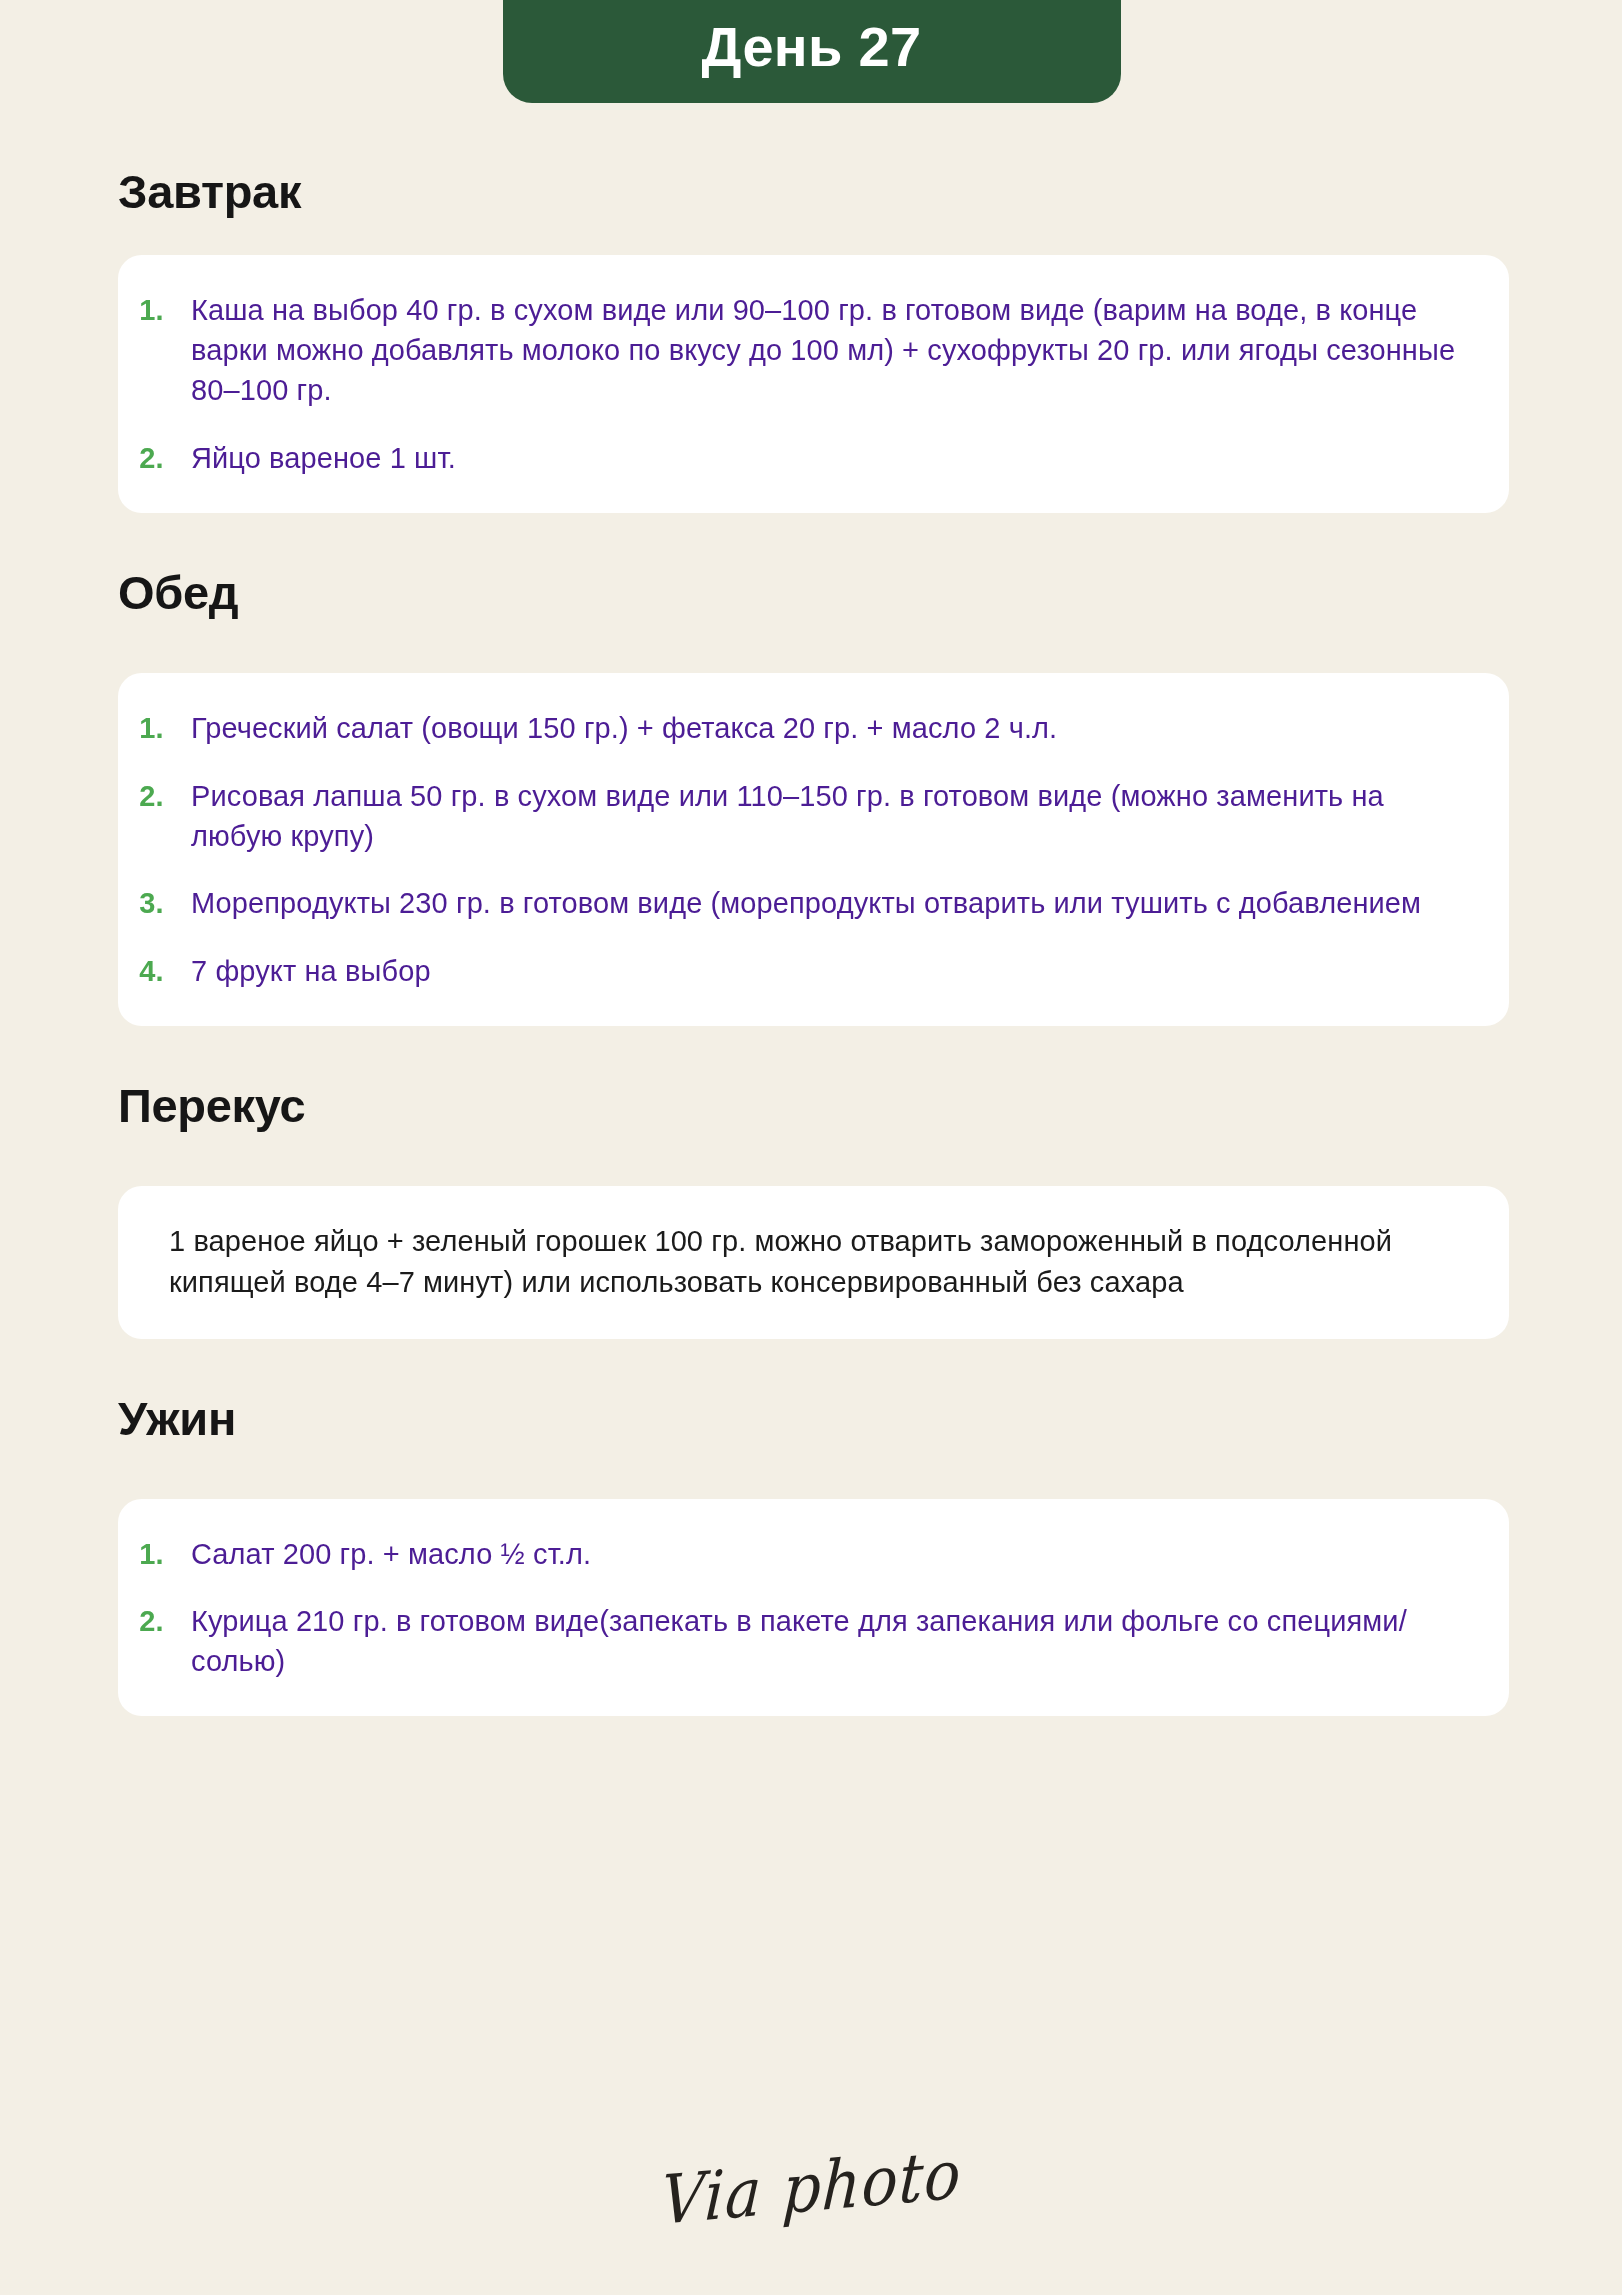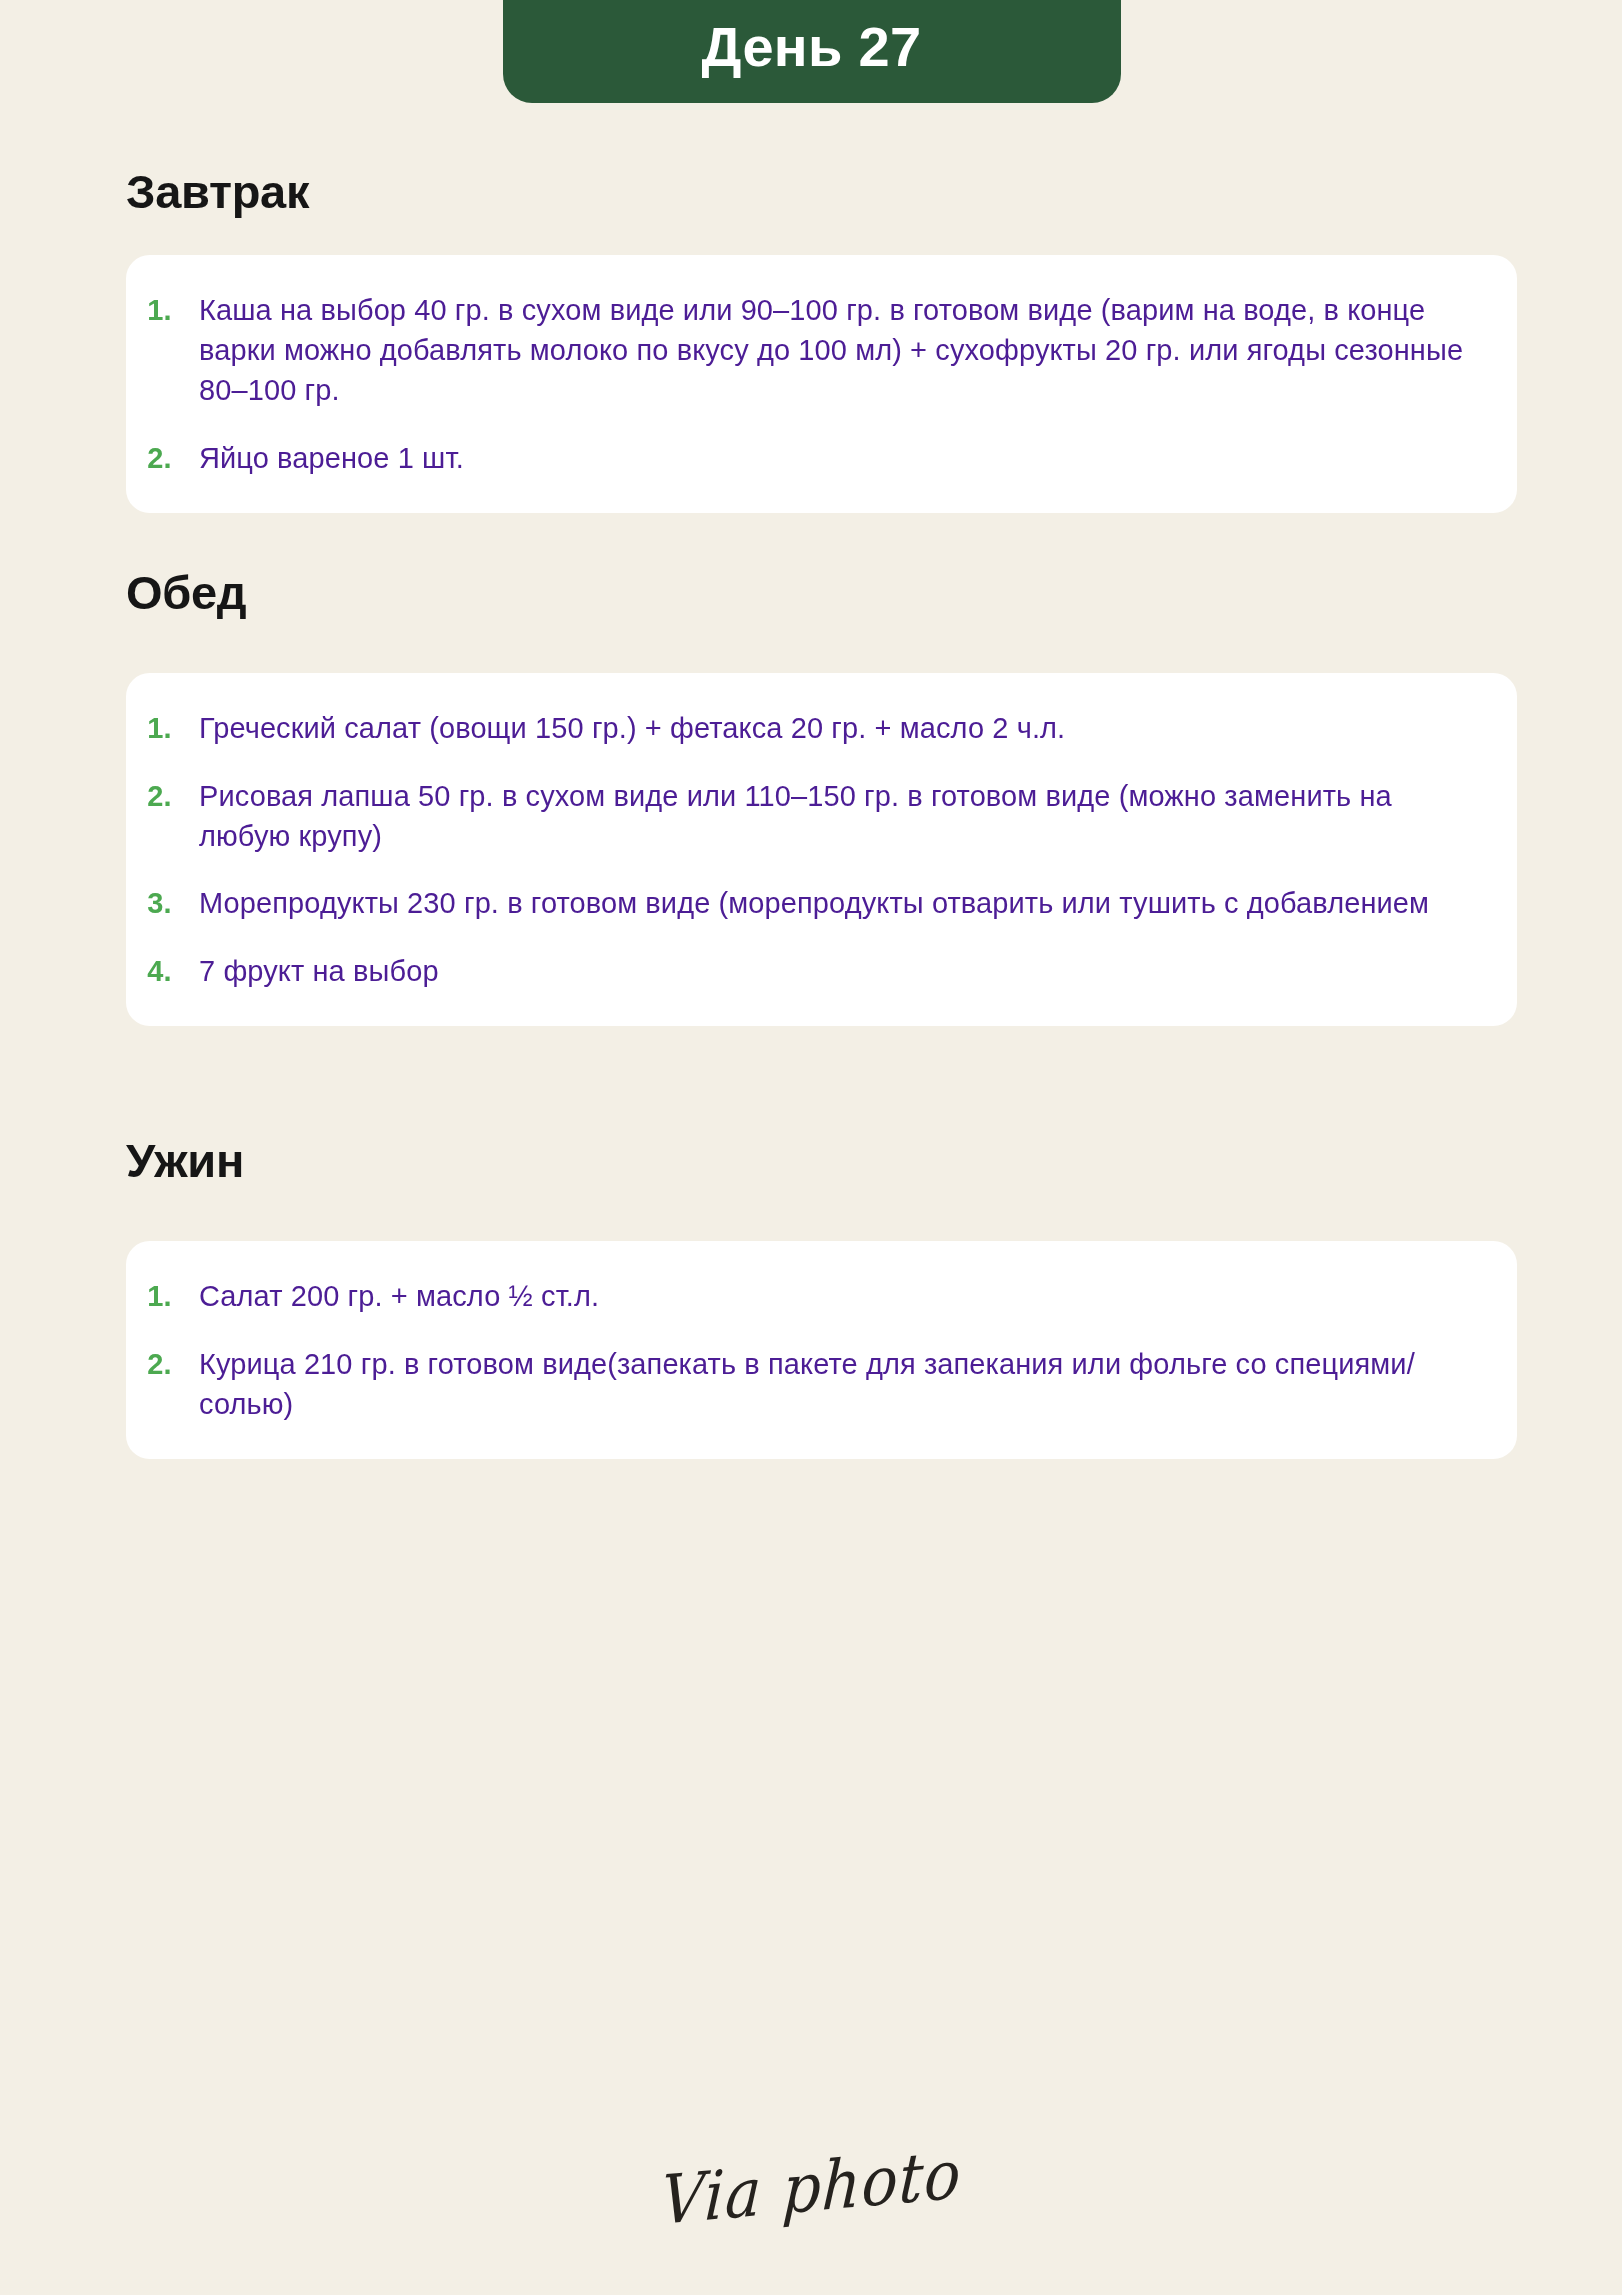--- a/index.html
+++ b/index.html
@@ -46,21 +46,20 @@
 
   
   .page {
     padding: 0 118px 0 118px;
     box-sizing: border-box;
     width: 1623px;
   }
 
   .section {
     width: 100%;
-    margin-left: 8px;
   }
 
   .section-title {
     font-size: 47px;
     font-weight: 700;
     color: #161616;
     line-height: 1.05;
     margin: 0;
     padding: 0;
     letter-spacing: -0.3px;
@@ -195,20 +194,27 @@
         </li>
         <li class="item">
           <span class="item-num">4.</span>
           <span class="item-text">7 фрукт на выбор</span>
         </li>
       </ol>
     </div>
   </div>
 
   <div class="sp-card-title"></div>
+  <div class="section">
+    <h2 class="section-title">Перекус</h2>
+    <div class="sp-title-card-lg"></div>
+    <div class="card">
+      <div class="plain-text">1 вареное яйцо + зеленый горошек 100 гр. можно отварить замороженный в подсоленной кипящей воде 4–7 минут) или использовать консервированный без сахара</div>
+    </div>
+  </div>
 
   <div class="sp-card-title"></div>
   <div class="section">
     <h2 class="section-title">Ужин</h2>
     <div class="sp-title-card-lg"></div>
     <div class="card">
       <ol class="items">
         <li class="item">
           <span class="item-num">1.</span>
           <span class="item-text">Салат 200 гр. + масло ½ ст.л.</span>

